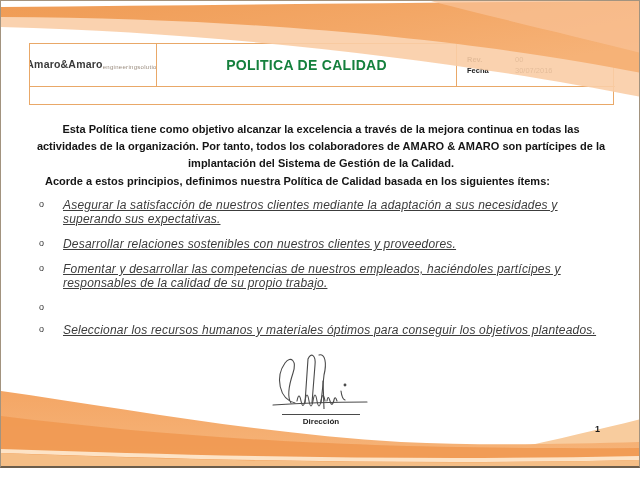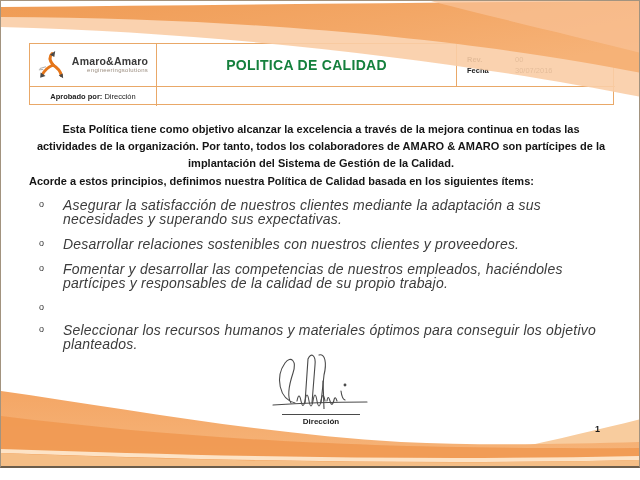--- a/index.html
+++ b/index.html
@@ -17,44 +17,44 @@
   .hdr-table {
     position:absolute; left:28px; top:42px; width:585px; height:62px; z-index:4;
     display:grid; grid-template-columns:127px 300px 158px; grid-template-rows:43px 19px;
     border:1px solid #e9a868; background:#fff;
   }
   .cell { border-right:1px solid #e9a868; border-bottom:1px solid #e9a868;
           display:flex; align-items:center; justify-content:center; overflow:hidden; }
   .cell.last-col { border-right:none; }
   .cell.last-row { border-bottom:none; }
   .logo-cell { gap:4px; }
-  .logo-text { display:flex; flex-direction:column; line-height:1.05; }
+  .logo-text { display:flex; flex-direction:row; line-height:1.05; }
   .logo-name { font-size:10.5px; font-weight:bold; color:#3a3a3a; letter-spacing:.2px; }
   .logo-tagline { font-size:6px; color:#9a8c7e; align-self:flex-end; letter-spacing:.3px; }
   .doc-title { font-size:14px; font-weight:bold; color:#15803d; letter-spacing:.3px; }
   .rev-cell { flex-direction:column; align-items:flex-start; justify-content:center; padding-left:10px; gap:2px; }
   .rev-row { display:flex; font-size:7.5px; color:#222; }
   .rev-row .lbl { font-weight:bold; width:48px; }
   .small-meta { font-size:7.5px; color:#222; }
   .small-meta .lbl { font-weight:bold; }
   .pagina { font-size:8px; font-weight:bold; color:#111; }
 
   
   .intro {
     position:absolute; top:120px; left:30px; width:580px; z-index:2;
     text-align:center; font-size:11px; font-weight:bold; color:#151515; line-height:17px;
   }
   .lead {
-    position:absolute; top:174px; left:28px; width:578px; z-index:2;
+    position:absolute; top:174px; left:44px; width:578px; z-index:2;
     font-size:11px; font-weight:bold; color:#151515;
   }
   .bullets { position:absolute; top:197px; left:38px; width:568px; z-index:2; }
   .bullet { display:flex; margin-bottom:11px; }
   .bullet .marker { width:24px; flex:0 0 24px; font-size:9px; color:#333; padding-top:1px; }
-  .bullet .text { font-size:14px; font-style:italic; color:#3c3c3c; line-height:14px; letter-spacing:.2px; }
+  .bullet .text { font-size:12px; font-style:italic; color:#3c3c3c; line-height:14px; letter-spacing:.2px;text-decoration:underline; }
 
   
   .signature { position:absolute; left:250px; top:352px; width:140px; z-index:4; text-align:center; }
   .sig-line { width:78px; height:1px; background:#4a4a4a; margin:1px auto 2px auto; }
   .sig-label { font-size:8px; font-weight:bold; color:#222; }
 
   .page-number { position:absolute; left:594px; top:423px; z-index:6; font-size:9px; font-weight:bold; color:#1a1a1a; }
 </style>
 </head>
 <body>
@@ -118,26 +118,20 @@
     <div class="cell last-col rev-cell">
       <div class="rev-row">
         <span class="lbl">Rev.</span>
         <span>00</span>
       </div>
       <div class="rev-row">
         <span class="lbl">Fecha</span>
         <span>30/07/2016</span>
       </div>
     </div>
-    <div class="cell last-row">
-      <span class="small-meta">
-        <span class="lbl">Aprobado por:</span>
-        <span>Dirección</span>
-      </span>
-    </div>
   </div>
 
   <p class="intro">Esta Política tiene como objetivo alcanzar la excelencia a través de la mejora continua en todas las actividades de la organización. Por tanto, todos los colaboradores de AMARO &amp; AMARO son partícipes de la implantación del Sistema de Gestión de la Calidad.</p>
   <p class="lead">Acorde a estos principios, definimos nuestra Política de Calidad basada en los siguientes ítems:</p>
 
   <div class="bullets">
     <div class="bullet">
       <span class="marker">o</span>
       <span class="text">Asegurar la satisfacción de nuestros clientes mediante la adaptación a sus necesidades y superando sus expectativas.</span>
     </div>
@@ -147,21 +141,21 @@
     </div>
     <div class="bullet">
       <span class="marker">o</span>
       <span class="text">Fomentar y desarrollar las competencias de nuestros empleados, haciéndoles partícipes y responsables de la calidad de su propio trabajo.</span>
     </div>
     <div class="bullet">
       <span class="marker">o</span>
     </div>
     <div class="bullet">
       <span class="marker">o</span>
-      <span class="text">Seleccionar los recursos humanos y materiales óptimos para conseguir los objetivo planteados.</span>
+      <span class="text">Seleccionar los recursos humanos y materiales óptimos para conseguir los objetivos planteados.</span>
     </div>
   </div>
 
   <div class="signature">
     <svg width="120" height="56" viewBox="0 0 120 56">
       <g stroke="#4a4a4a" stroke-width="1.1" fill="none" stroke-linecap="round">
         <path d="M34,50 C18,46 14,24 24,10 C30,2 36,8 32,20 C28,32 26,44 30,50"></path>
         <path d="M44,50 L47,6 C50,-1 55,2 54,12 L51,50"></path>
         <path d="M58,2 C64,0 66,10 63,22 L60,50"></path>
         <path d="M36,48 q2,-10 4,0 q2,9 4,0 q2,-12 4,0 q2,10 4,0 q2,-12 4,0 q2,10 4,0 q2,-11 4,0"></path>

